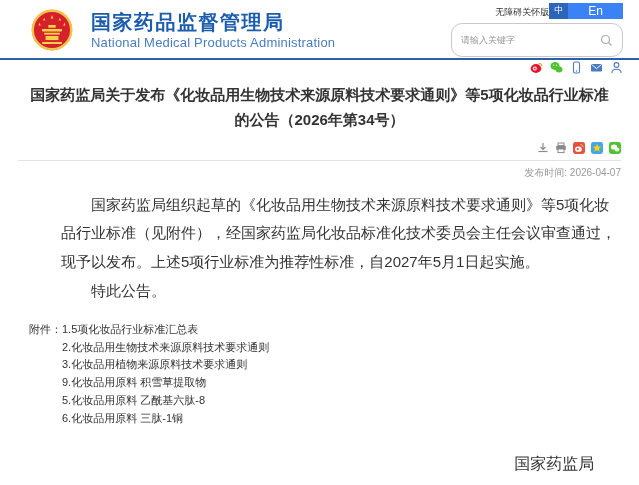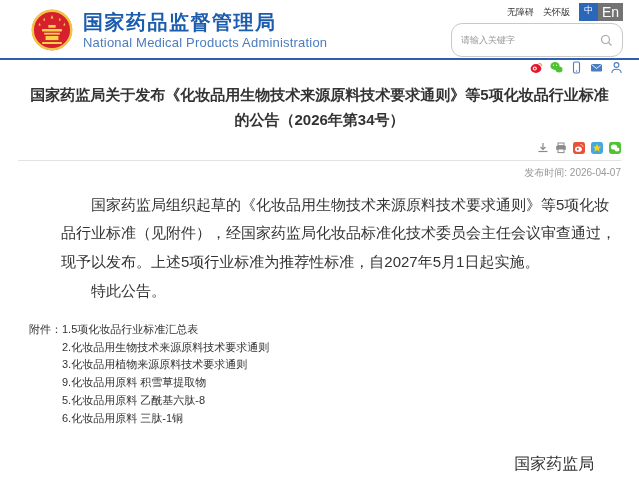--- a/index.html
+++ b/index.html
@@ -3,31 +3,31 @@
 <meta charset="utf-8">
 <style>
   * { margin:0; padding:0; box-sizing:border-box; }
   html,body { width:639px; height:485px; }
   body {
     font-family:"Liberation Sans","DejaVu Sans",sans-serif;
     background:#ffffff; color:#333; overflow:hidden; position:relative;
   }
   
   .header { position:relative; height:60px; background:#fff; border-bottom:2px solid #2e5fae; }
-  .logo-wrap { position:absolute; left:30px; top:8px; display:flex; align-items:center; }
+  .logo-wrap { position:absolute; left:30px; top:8px; display:flex; align-items:center;gap:8px; }
   .emblem { width:44px; height:44px; flex:0 0 auto; }
   .brand { margin-left:9px; }
   .site-title { color:#1b5cad; font-size:20px; font-weight:bold; letter-spacing:1.5px; line-height:1.1; }
   .site-sub { color:#4a7cc0; font-size:13px; margin-top:2px; letter-spacing:.2px; }
   .header-right { position:absolute; right:16px; top:5px; display:flex; flex-direction:column; align-items:flex-end; }
-  .top-links { display:flex; align-items:center; gap:9px; font-size:9px; color:#333; height:14px; }
+  .top-links { display:flex; align-items:flex-end; font-size:9px; color:#333; height:14px; }
   .top-link { cursor:pointer; color:#333; text-decoration:none; }
   .lang-toggle { display:flex; }
   .lang-zh { background:#2b66b8; color:#fff; padding:1px 5px; font-size:9px; cursor:pointer; }
-  .lang-en { background:#737373; color:#fff; padding:1px 4px; font-size:14px; cursor:pointer; }
+  .lang-en { background:#3b82f6; color:#fff; padding:1px 20px; font-size:12px; cursor:pointer; }
   .search-box { margin-top:4px; width:172px; height:21px; border:1px solid #c9c9c9; border-radius:11px; display:flex; align-items:center; padding:16px 9px; background:#fff; }
   .search-input { border:none; outline:none; flex:1; font-size:9px; color:#333; background:transparent; }
   .search-input::placeholder { color:#999; }
   .search-btn { width:13px; height:13px; cursor:pointer; display:flex; }
   .social-row { margin-top:4px; display:flex; gap:7px; align-items:center; }
   .social-icon { width:13px; height:13px; cursor:pointer; display:inline-flex; }
   
   .article { padding:0 18px; }
   .article-title { margin-top:23px; text-align:center; font-size:15px; font-weight:600; color:#333; line-height:1.65; padding:0 6px; }
   .share-row { margin-top:9px; display:flex; justify-content:flex-end; align-items:center; gap:6px; }

